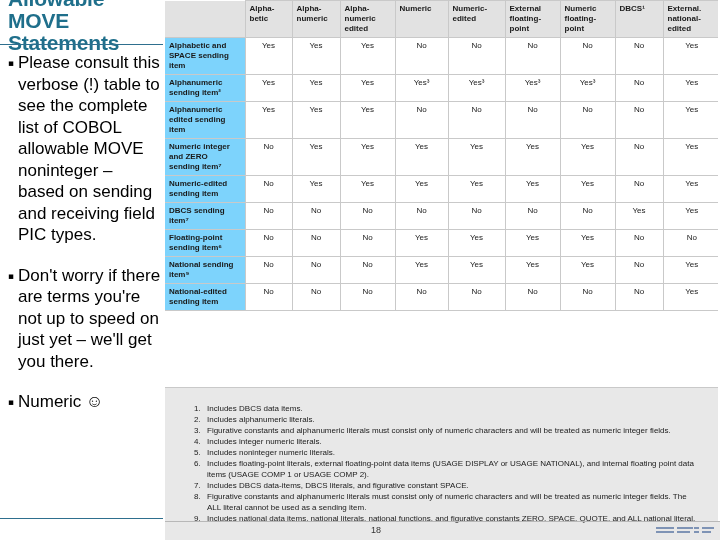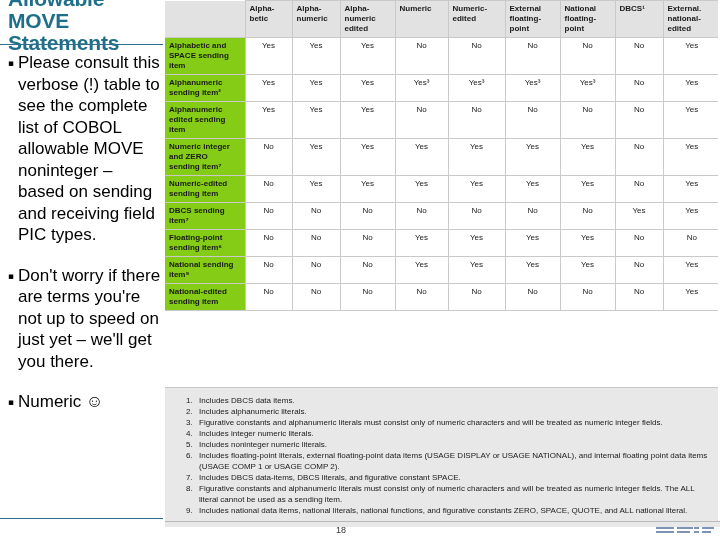--- a/index.html
+++ b/index.html
@@ -118,21 +118,21 @@
     font-weight: bold;
     height: 30px;
     text-align: left;
   }
   table.movetbl thead th.corner {
     background: #e2e2e2;
     border-left: none;
     border-top: none;
   }
   table.movetbl tbody th.rowhdr {
-    background: #84cc16;
+    background: #7dd3fc;
     font-weight: bold;
     text-align: left;
     border-left: none;
   }
   table.movetbl tbody td.val {
     background: #ffffff;
     text-align: center;
     font-weight: normal;
   }
   table.movetbl tbody td.val.last {
@@ -145,21 +145,21 @@
     left: 0;
     top: 387px;
     width: 555px;
     background: #e8e8e8;
     border-top: 1px solid #c9c9c9;
     padding: 4px 0 6px 0;
     box-sizing: border-box;
     min-height: 134px;
   }
   #footnotes ol {
-    margin: 4px;
+    margin: 12px;
     padding: 0 6px 0 26px;
     list-style: decimal;
   }
   #footnotes li {
     font-size: 8px;
     line-height: 10.6px;
     color: #1a1a1a;
     font-family: "Liberation Sans", sans-serif;
     padding-left: 4px;
     margin: 0 0 0.5px 0;
@@ -169,21 +169,21 @@
   #footer-rule {
     position: absolute;
     left: 165px;
     top: 521px;
     width: 555px;
     height: 0;
     border-top: 1px solid #b8b8b8;
   }
   #page-number {
     position: absolute;
-    left: 336px;
+    left: 371px;
     top: 525px;
     font-size: 9px;
     color: #333333;
     font-family: "Liberation Sans", sans-serif;
   }
   #brand-logo {
     position: absolute;
     right: 2px;
     top: 525px;
     width: 62px;
@@ -252,21 +252,21 @@
     </colgroup>
     <thead>
       <tr>
         <th class="corner"></th>
         <th>Alpha-betic</th>
         <th>Alpha-numeric</th>
         <th>Alpha-numeric edited</th>
         <th>Numeric</th>
         <th>Numeric-edited</th>
         <th>External floating-point</th>
-        <th>National floating-point</th>
+        <th>Numeric floating-point</th>
         <th>DBCS¹</th>
         <th>External. national-edited</th>
       </tr>
     </thead>
     <tbody>
       <tr>
         <th class="rowhdr">Alphabetic and SPACE sending item</th>
         <td class="val">Yes</td>
         <td class="val">Yes</td>
         <td class="val">Yes</td>

